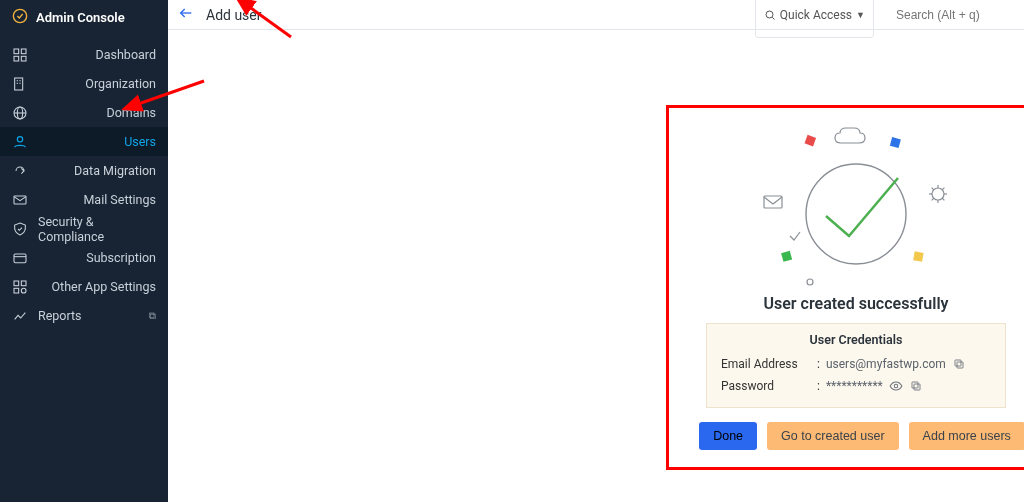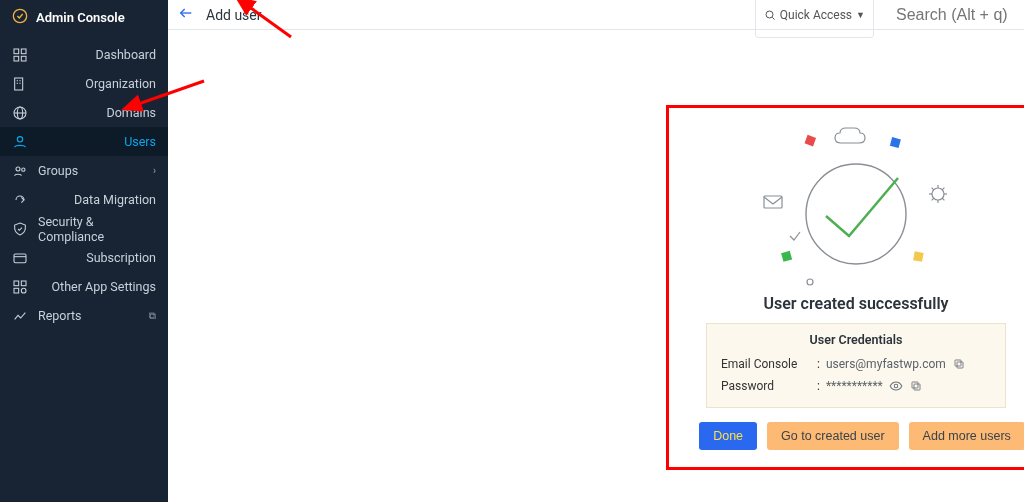--- a/index.html
+++ b/index.html
@@ -28,35 +28,35 @@
   .nav-item .chev { margin-left:auto; font-size:10px; opacity:.7; }
   .nav-item .pop { margin-left:auto; font-size:10px; opacity:.7; }
   
   .main { flex:1; background:#fff; display:flex; flex-direction:column; position:relative; }
   .topbar { height:30px; border-bottom:1px solid var(--line); display:flex; align-items:center; padding:0 10px; gap:12px; }
   .back { color:var(--accent-blue); font-size:15px; cursor:pointer; }
   .page-title { font-size:14px; color:#2b333b; }
   .spacer { flex:1; }
   .quick { display:flex; align-items:center; gap:4px; font-size:12px; color:#555; padding:15px 8px; border:1px solid var(--line); border-radius:3px; cursor:pointer; }
   .quick .caret { font-size:9px; }
-  .search { margin-left:8px; font-size:16px; color:#9aa2ab; width:120px; }
+  .search { margin-left:8px; font-size:12px; color:#9aa2ab; width:120px; }
   
   .card-wrap { position:absolute; top:105px; left:498px; width:380px; height:365px; border:3px solid var(--card-border); padding:10px 18px 16px; display:flex; flex-direction:column; align-items:center; }
   .illus { width:220px; height:170px; position:relative; margin-top:6px; }
   .illus svg { position:absolute; inset:0; }
   .succ-title { font-size:16px; font-weight:600; }
   .cred-box { width:300px; background:var(--cred-bg); border:1px solid var(--cred-border); margin-top:10px; padding:8px 14px 10px; font-size:12px; }
   .cred-title { text-align:center; font-weight:600; margin-bottom:6px; font-size:12.5px; }
   .cred-row { display:flex; align-items:center; gap:6px; height:22px; }
   .cred-row .label { width:90px; color:#333; }
   .cred-row .value { color:#5a626b; }
   .cred-row .mini-icon { width:14px; height:14px; cursor:pointer; display:inline-flex; align-items:center; justify-content:center; color:#6b737c; }
   .btn-row { display:flex; gap:10px; margin-top:14px; }
   .btn { padding:7px 14px; font-size:12.5px; border-radius:3px; cursor:pointer; border:0; }
-  .btn-primary { background:var(--accent-blue); color:#fde047;margin-left:12px; }
+  .btn-primary { background:var(--accent-blue); color:#000000;margin-left:12px; }
   .btn-secondary { background:#fdba74; color:#3a424b; }
   
   .arrow { position:absolute; pointer-events:none; }
   .arrow svg { overflow:visible; }
 </style>
 </head>
 <body>
 
 <div class="app">
 
@@ -109,36 +109,34 @@
             <svg viewBox="0 0 24 24" width="16" height="16" fill="none" stroke="currentColor" stroke-width="1.8">
               <circle cx="12" cy="8" r="4"></circle>
               <path d="M4 20c0-4 16-4 16 0"></path>
             </svg>
           </span>
         <span>Users</span>
       </li>
       <li class="nav-item">
         <span class="icon">
             <svg viewBox="0 0 24 24" width="16" height="16" fill="none" stroke="currentColor" stroke-width="1.6">
-              <circle cx="9" cy="9" r="3"></circle>
-              <circle cx="17" cy="10" r="2.5"></circle>
-              <path d="M4 19c0-3 10-3 10 0"></path>
-            </svg>
-          </span>
-        <span>Groups</span>
-        <span class="chev">›</span>
-      </li>
-      <li class="nav-item">
-        <span class="icon">
-            <svg viewBox="0 0 24 24" width="16" height="16" fill="none" stroke="currentColor" stroke-width="1.6">
               <path d="M6 12a6 6 0 0112 0"></path>
               <path d="M14 8l4 4-4 4"></path>
             </svg>
           </span>
         <span>Data Migration</span>
+      </li>
+      <li class="nav-item">
+        <span class="icon">
+            <svg viewBox="0 0 24 24" width="16" height="16" fill="none" stroke="currentColor" stroke-width="1.6">
+              <rect x="3" y="6" width="18" height="12" rx="1"></rect>
+              <path d="M3 7l9 6 9-6"></path>
+            </svg>
+          </span>
+        <span>Mail Settings</span>
       </li>
       <li class="nav-item">
         <span class="icon">
             <svg viewBox="0 0 24 24" width="16" height="16" fill="none" stroke="currentColor" stroke-width="1.6">
               <path d="M12 3l8 3v5c0 5-3.5 8-8 10-4.5-2-8-5-8-10V6z"></path>
               <path d="M9 12l2 2 4-4"></path>
             </svg>
           </span>
         <span>Security &amp; Compliance</span>
       </li>
@@ -250,21 +248,21 @@
               <rect width="18" height="12" rx="1"></rect>
               <polyline points="0,1 9,8 18,1"></polyline>
             </g>
         </svg>
       </div>
       <div class="succ-title">User created successfully</div>
 
       <div class="cred-box">
         <div class="cred-title">User Credentials</div>
         <div class="cred-row">
-          <span class="label">Email Console</span>
+          <span class="label">Email Address</span>
           <span>:</span>
           <span class="value">users@myfastwp.com</span>
           <span class="mini-icon">
               <svg width="12" height="12" viewBox="0 0 24 24" fill="none" stroke="currentColor" stroke-width="1.8">
                 <rect x="8" y="8" width="12" height="12" rx="1"></rect>
                 <rect x="4" y="4" width="12" height="12" rx="1"></rect>
               </svg>
             </span>
         </div>
         <div class="cred-row">

